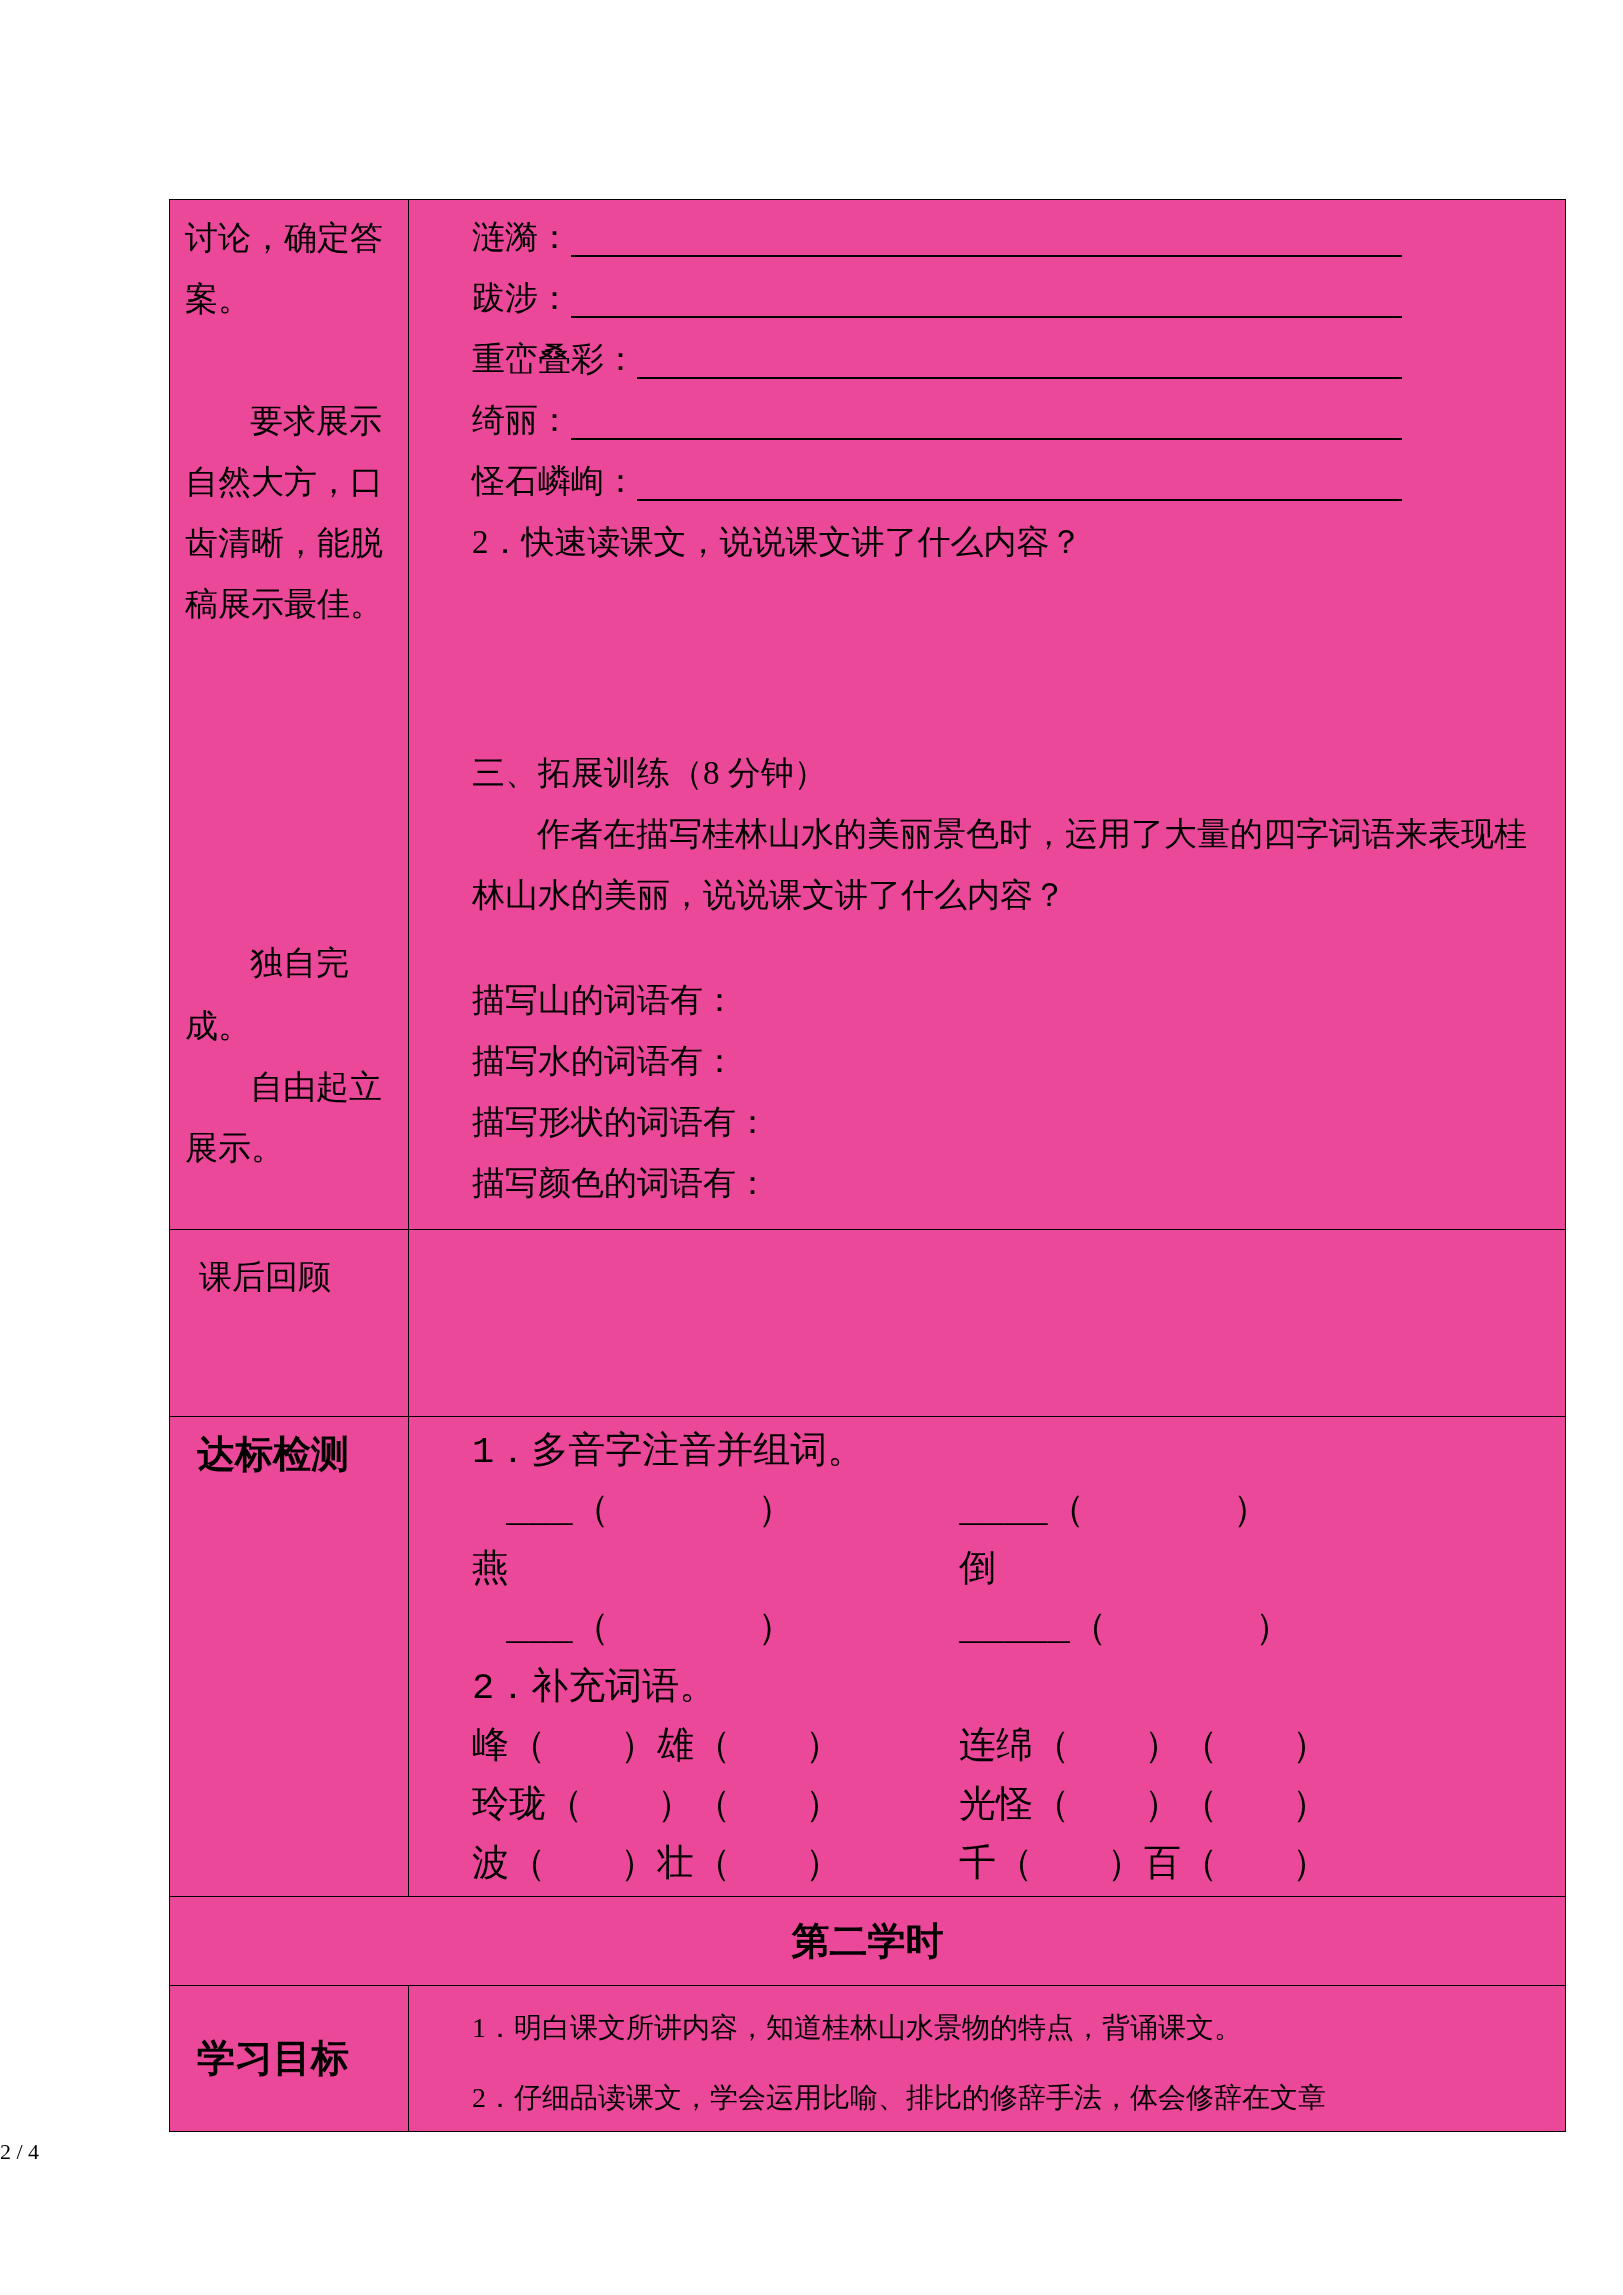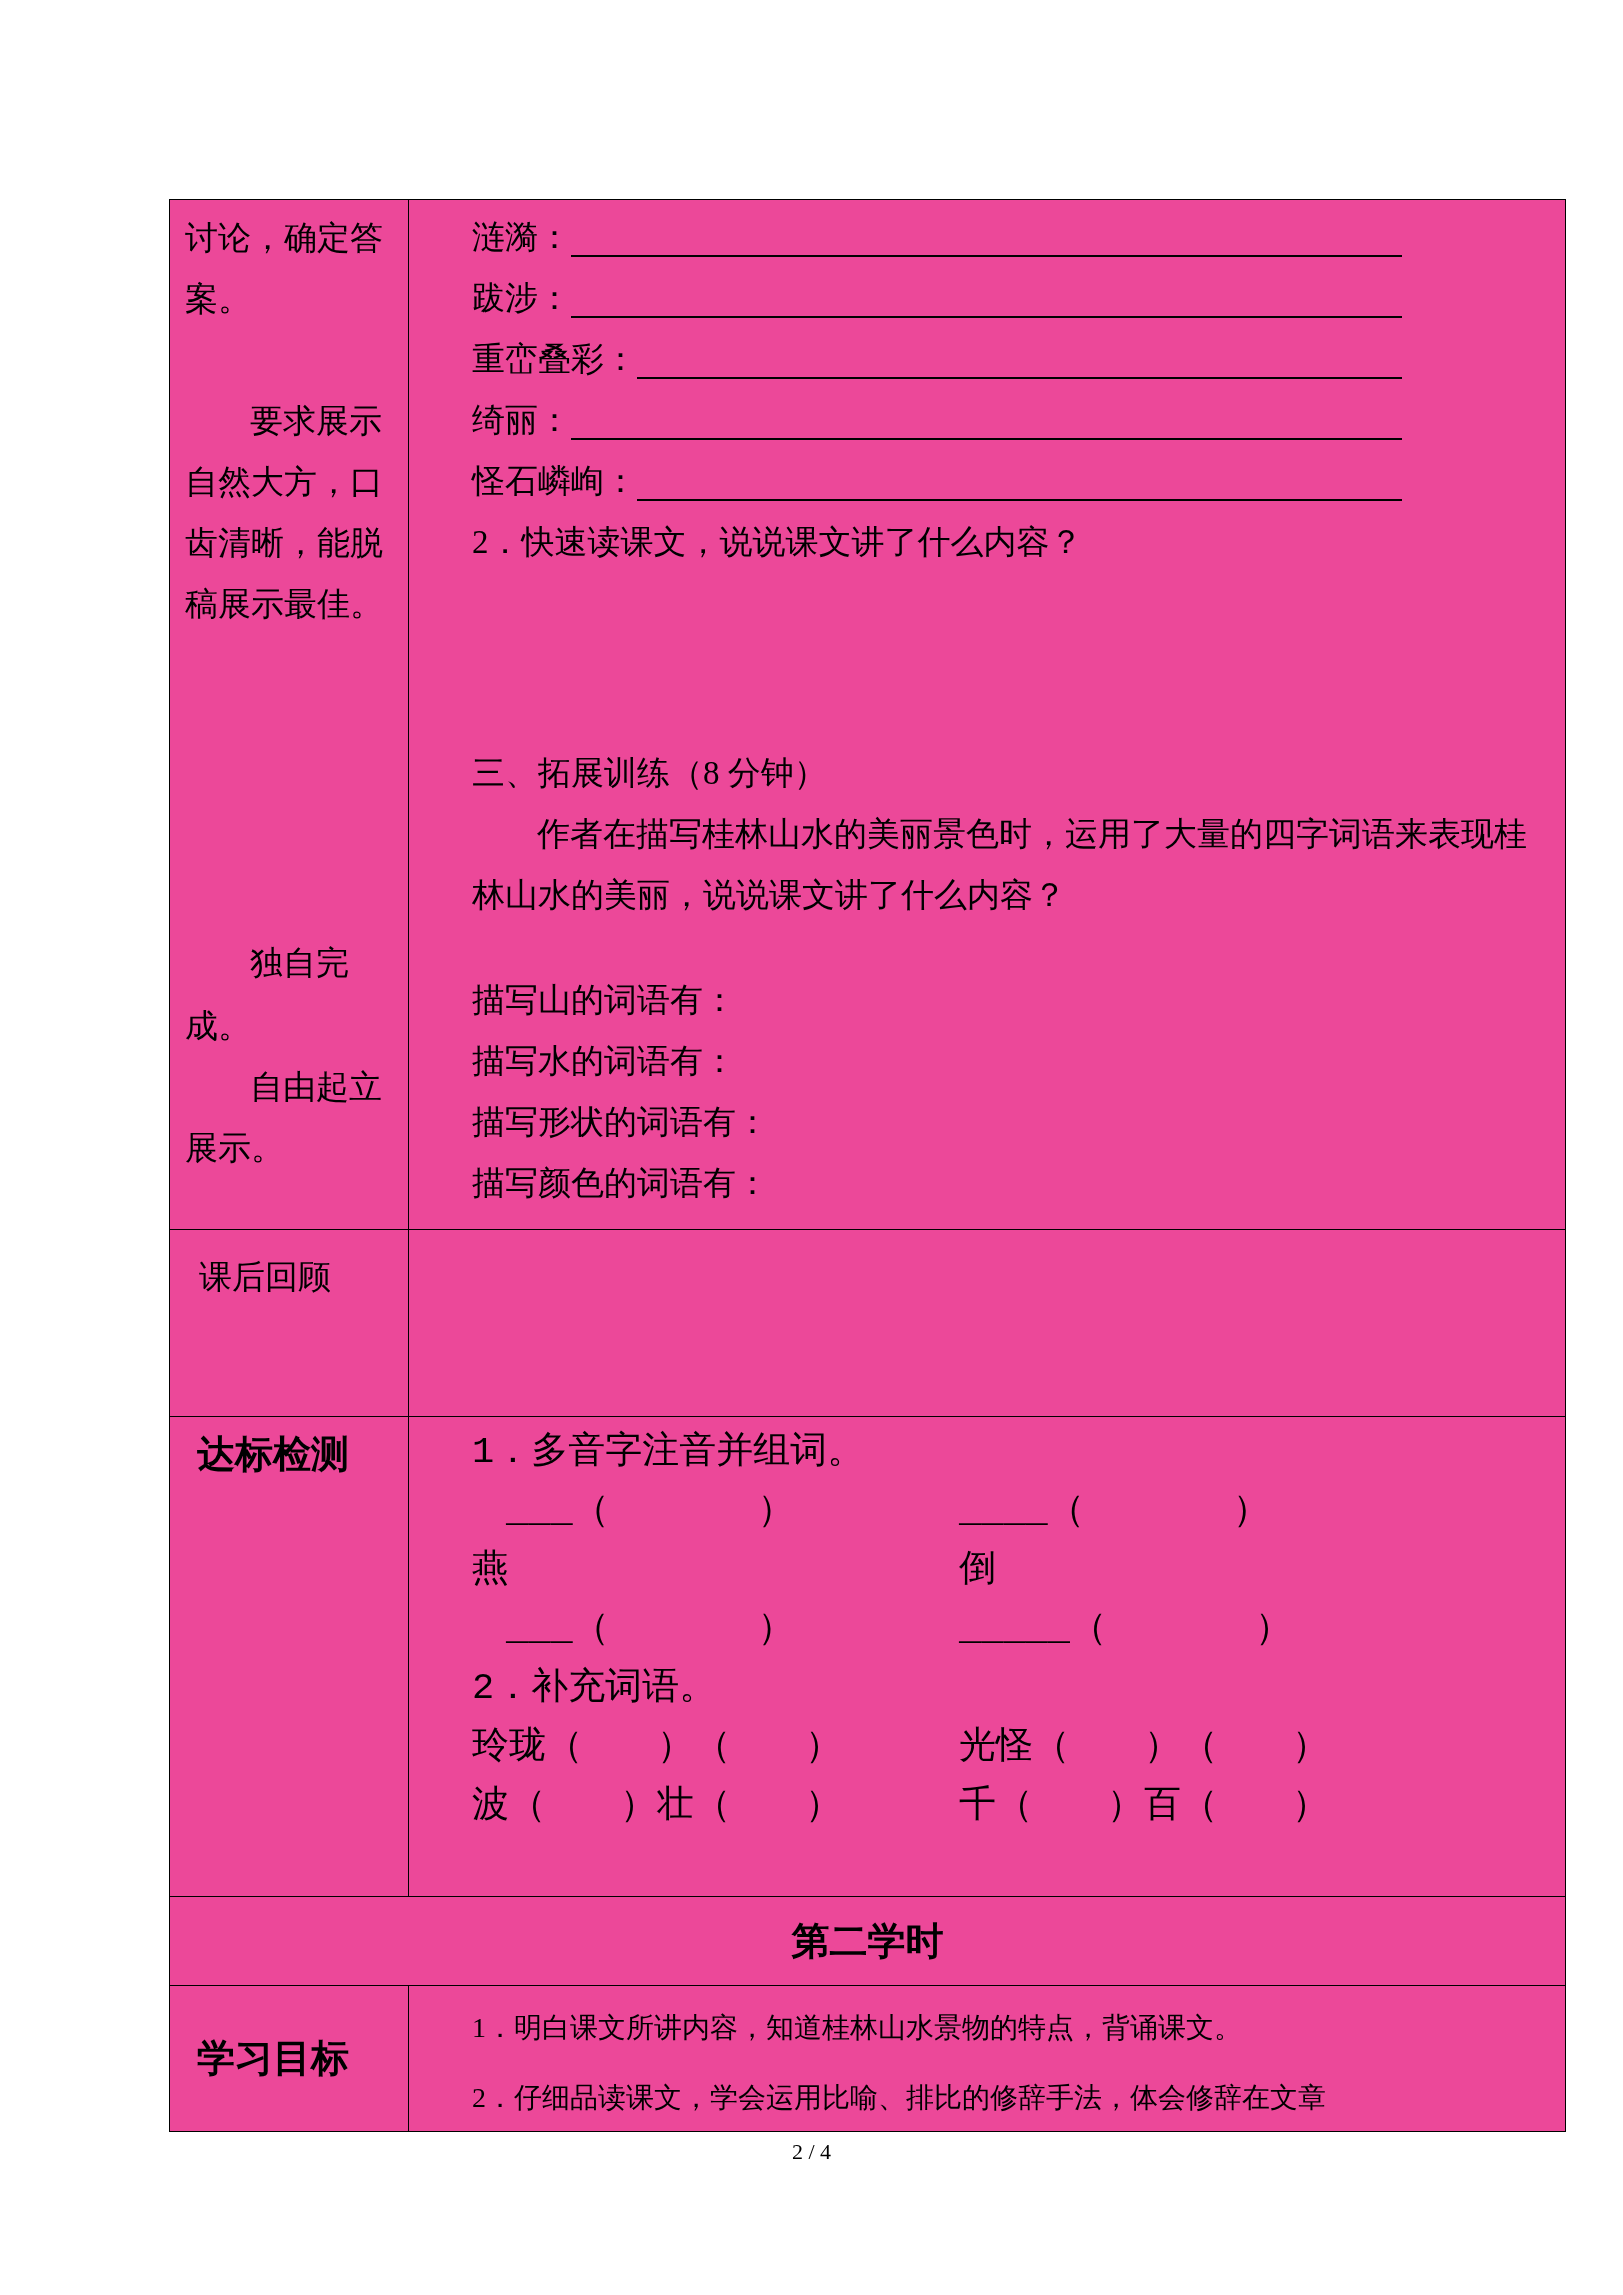--- a/index.html
+++ b/index.html
@@ -48,21 +48,21 @@
   .pair .c2 { white-space: nowrap; }
   .blank-row .c1 { padding-left: 34px; box-sizing: border-box; }
 
   .session-title { font-size: 38px; font-weight: bold; white-space: nowrap; }
 
   .r5 .cell-left { display: flex; align-items: center; padding-left: 27px; }
   .r5 .cell-right { padding: 6.8px 20.5px 0 63px; font-size: 28px; line-height: 70px; }
 
   .page-footer {
     position: absolute; left: 0; top: 2139px; width: 1623px;
-    text-align: center; font-size: 22px;
+    font-size: 22px;
   }
 </style>
 </head>
 <body>
 
 <div class="doc-table">
 
   <div class="row r1">
     <div class="cell-left">
       <div class="ln">讨论，确定答</div>
@@ -128,20 +128,24 @@
       <div class="pair">
         <span class="c1">燕</span>
         <span class="c2">倒</span>
       </div>
       <div class="pair blank-row">
         <span class="c1">___（　　　　）</span>
         <span class="c2">_____（　　　　）</span>
       </div>
       <div class="ln">2．补充词语。</div>
       <div class="pair">
+        <span class="c1">峰（　　）雄（　　）</span>
+        <span class="c2">连绵（　　）（　　）</span>
+      </div>
+      <div class="pair">
         <span class="c1">玲珑（　　）（　　）</span>
         <span class="c2">光怪（　　）（　　）</span>
       </div>
       <div class="pair">
         <span class="c1">波（　　）壮（　　）</span>
         <span class="c2">千（　　）百（　　）</span>
       </div>
     </div>
   </div>
 

